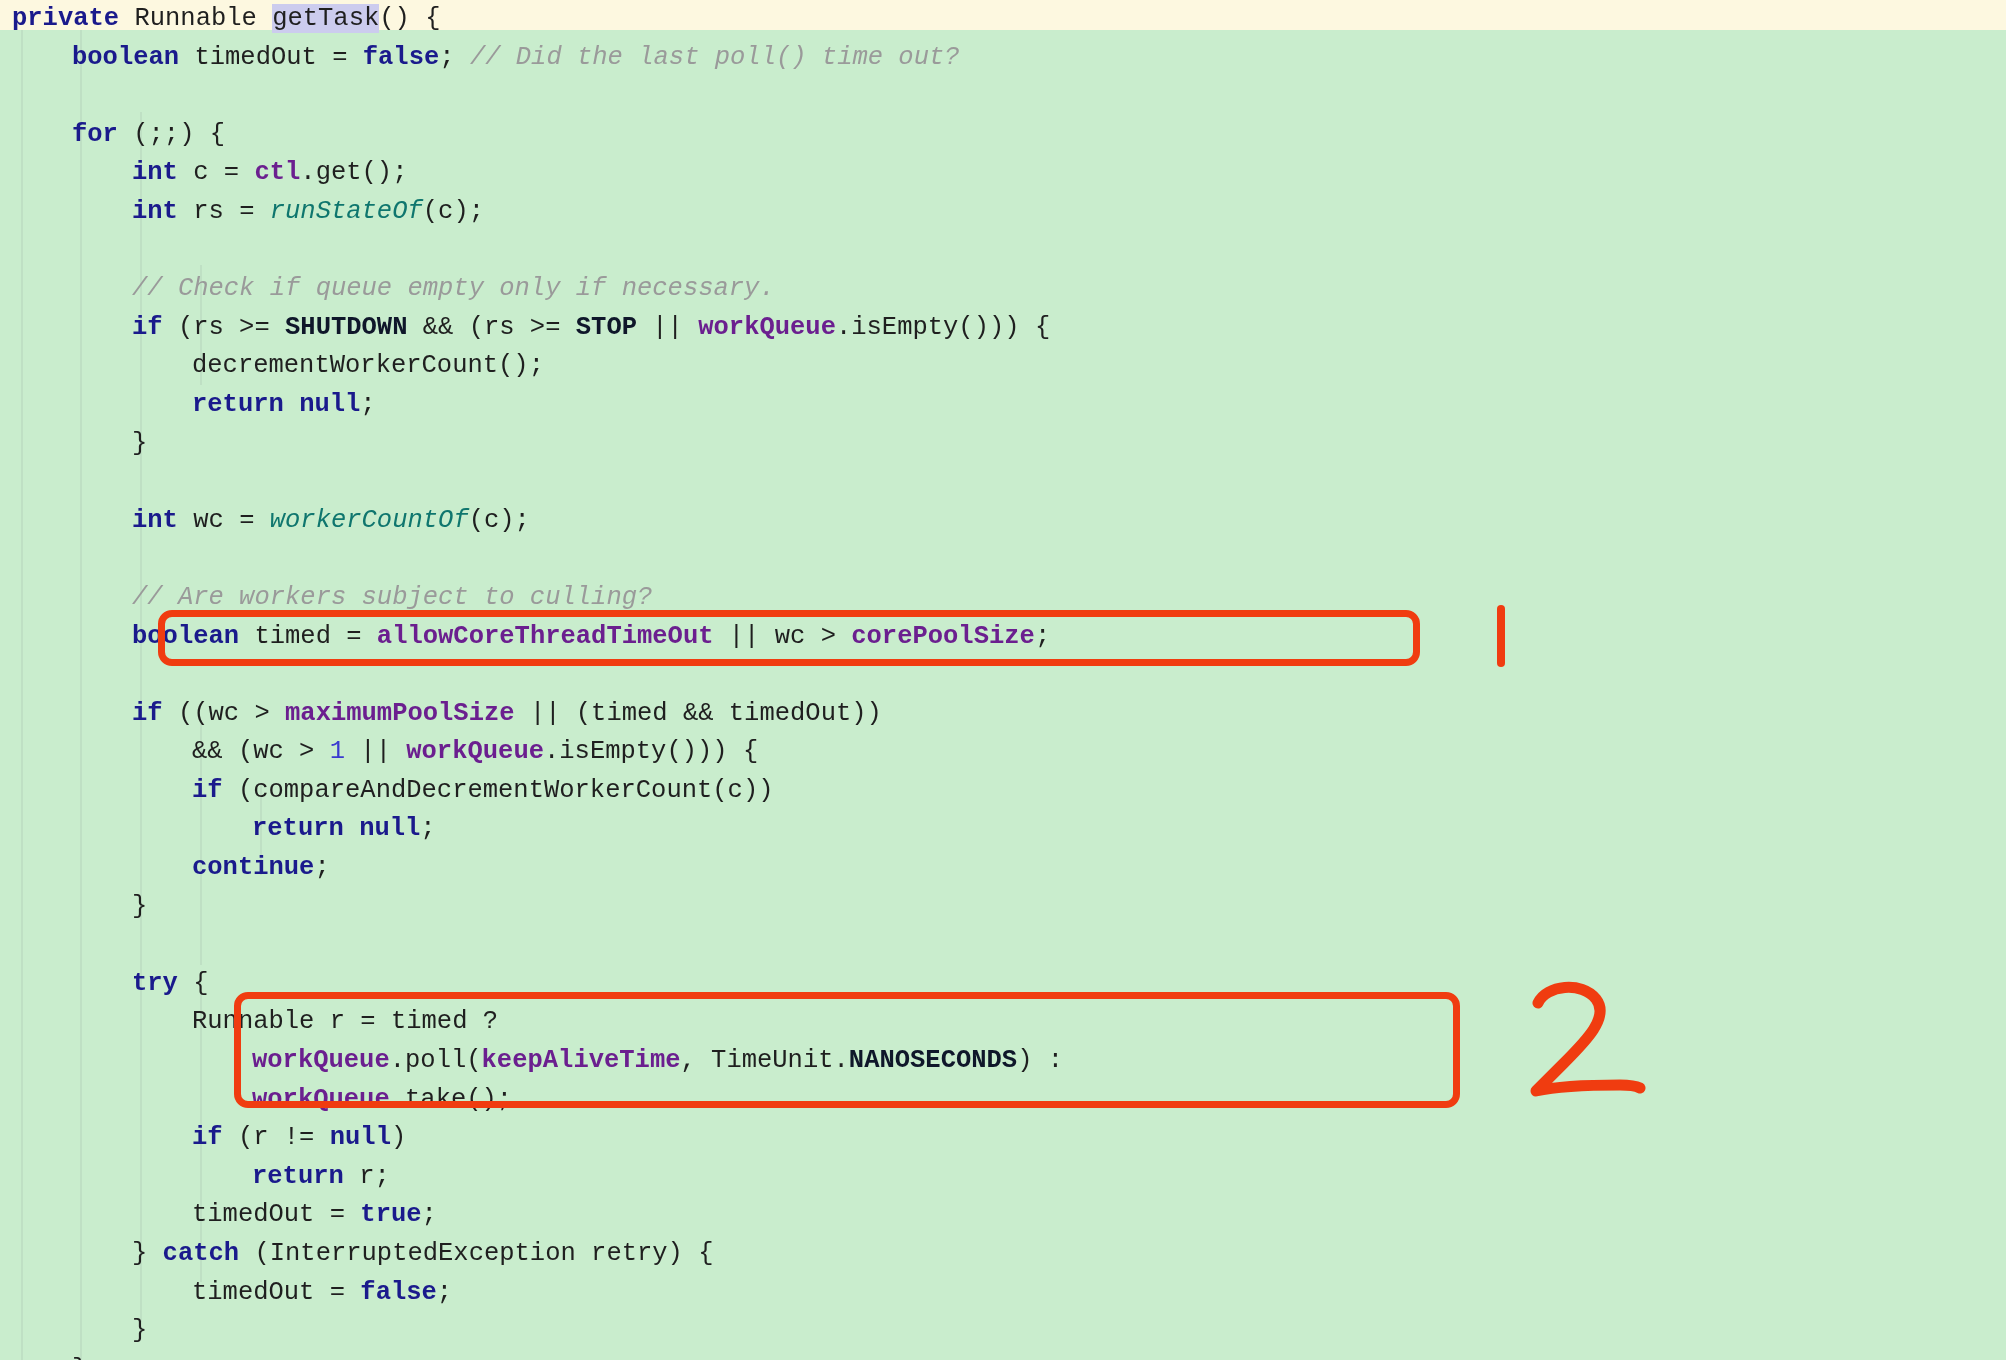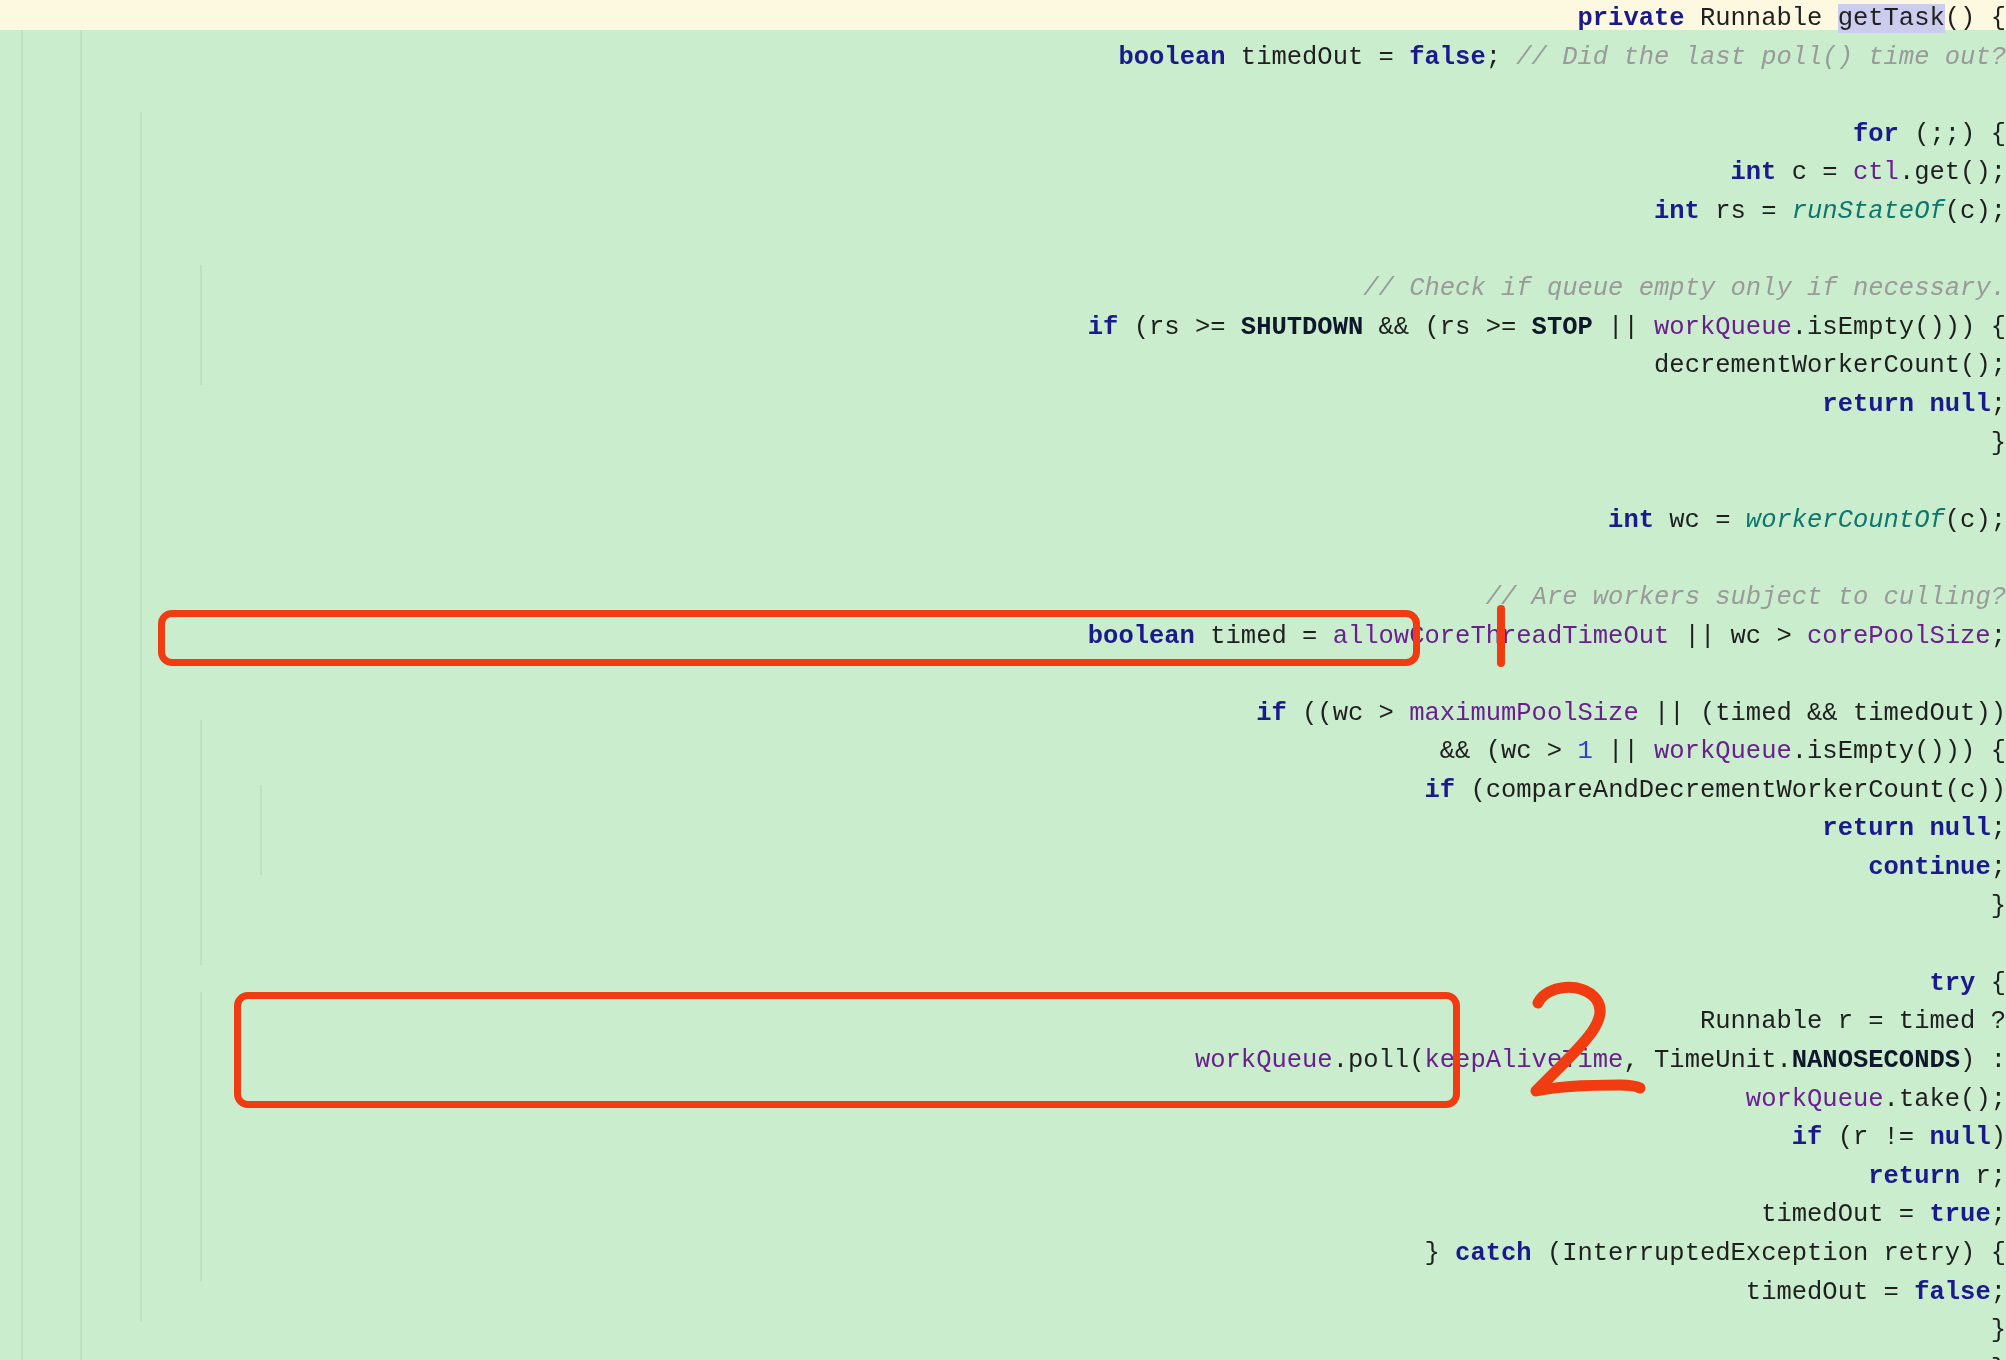--- a/index.html
+++ b/index.html
@@ -52,28 +52,27 @@
     line-height: 38.6px;
     letter-spacing: 0px;
     white-space: pre;
     color: #222222;
   }
   .ln {
     position: relative;
     height: 38.6px;
     padding-left: 12px;
     box-sizing: border-box;
-    text-align: right;
   }
 
   
   .kw      { color: #1a1a8c; font-weight: bold; }           
   .plain   { color: #1f1f1f; }                               
   .cmt     { color: #9a9a9a; font-style: italic; }           
-  .fld     { color: #6b1f8f; font-weight: normal; }            
+  .fld     { color: #6b1f8f; font-weight: bold; }            
   .sfld    { color: #0f172a; font-weight: bold; } 
   .smeth   { color: #0f766e; font-style: italic; }           
   .num     { color: #3a3ad0; }                               
   .sel     { background: #ccccee; }                          
 
   
   #annotations {
     position: absolute;
     left: 0; top: 0;
     width: 2006px; height: 1360px;

